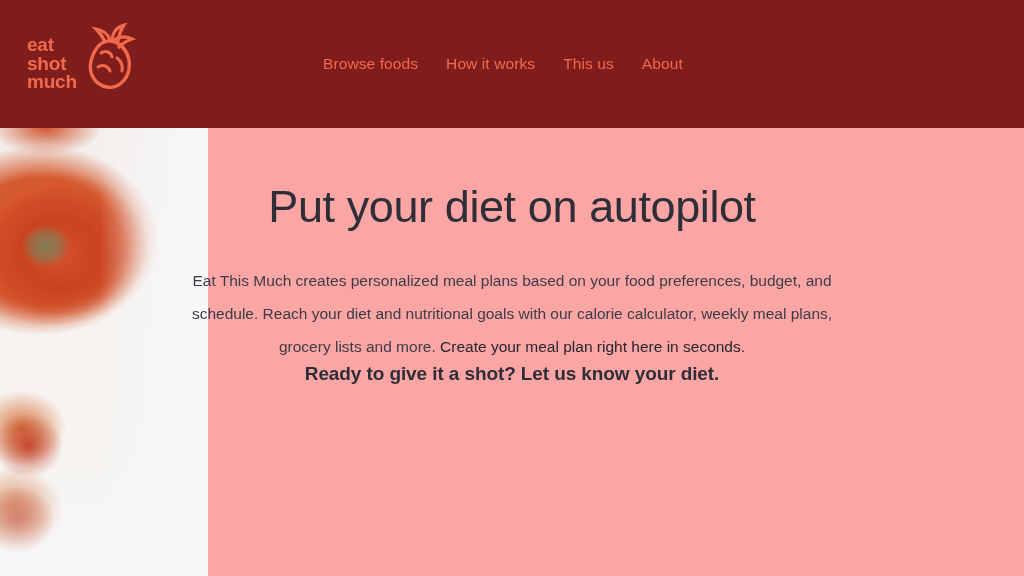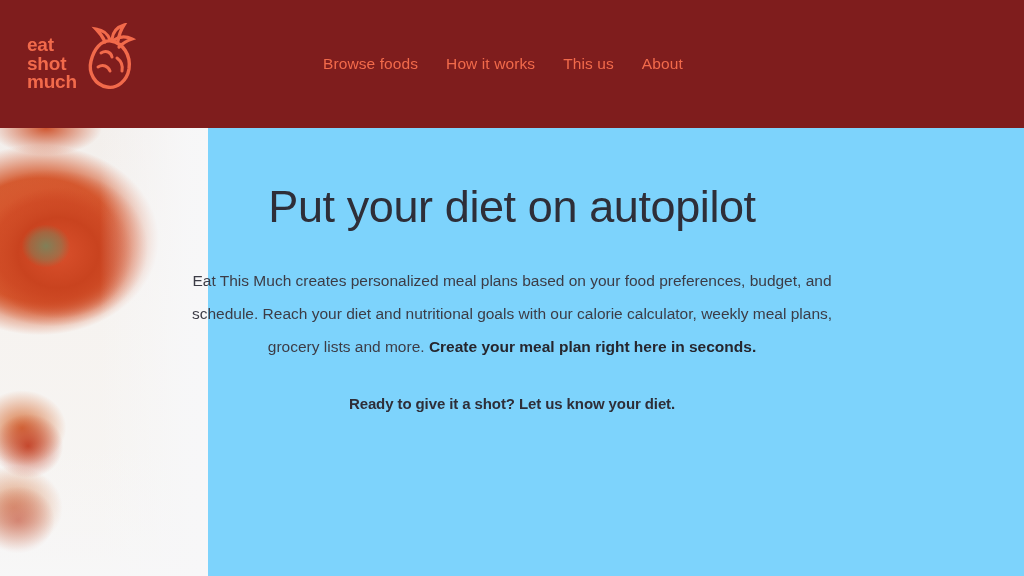--- a/index.html
+++ b/index.html
@@ -68,21 +68,21 @@
     white-space: nowrap;
     letter-spacing: 0.1px;
   }
 
   
   .hero {
     position: absolute;
     top: 128px; left: 0;
     width: 1024px;
     height: 448px;
-    background: #7dd3fc;
+    background: #fca5a5;
     overflow: hidden;
   }
 
   
   .hero-photo {
     position: absolute;
     left: 0; top: 0;
     width: 208px;
     height: 448px;
     overflow: hidden;
@@ -139,25 +139,24 @@
     line-height: 1.1;
   }
 
   .hero-desc {
     width: 676px;
     margin: 32px auto 0;
     font-size: 15.5px;
     line-height: 2.15;
     color: #3c3c46;
   }
-  .hero-desc strong { font-weight: bold; color: #26262e; }
+  .hero-desc strong { font-weight: normal; color: #26262e; }
 
   .hero-prompt {
-    margin-top: 32px;
-    font-size: 15px;
+    font-size: 19px;
     font-weight: bold;
     color: #2e2e38;
     letter-spacing: -0.1px;
   }
 </style>
 </head>
 <body>
 
 <header class="site-header">
 

